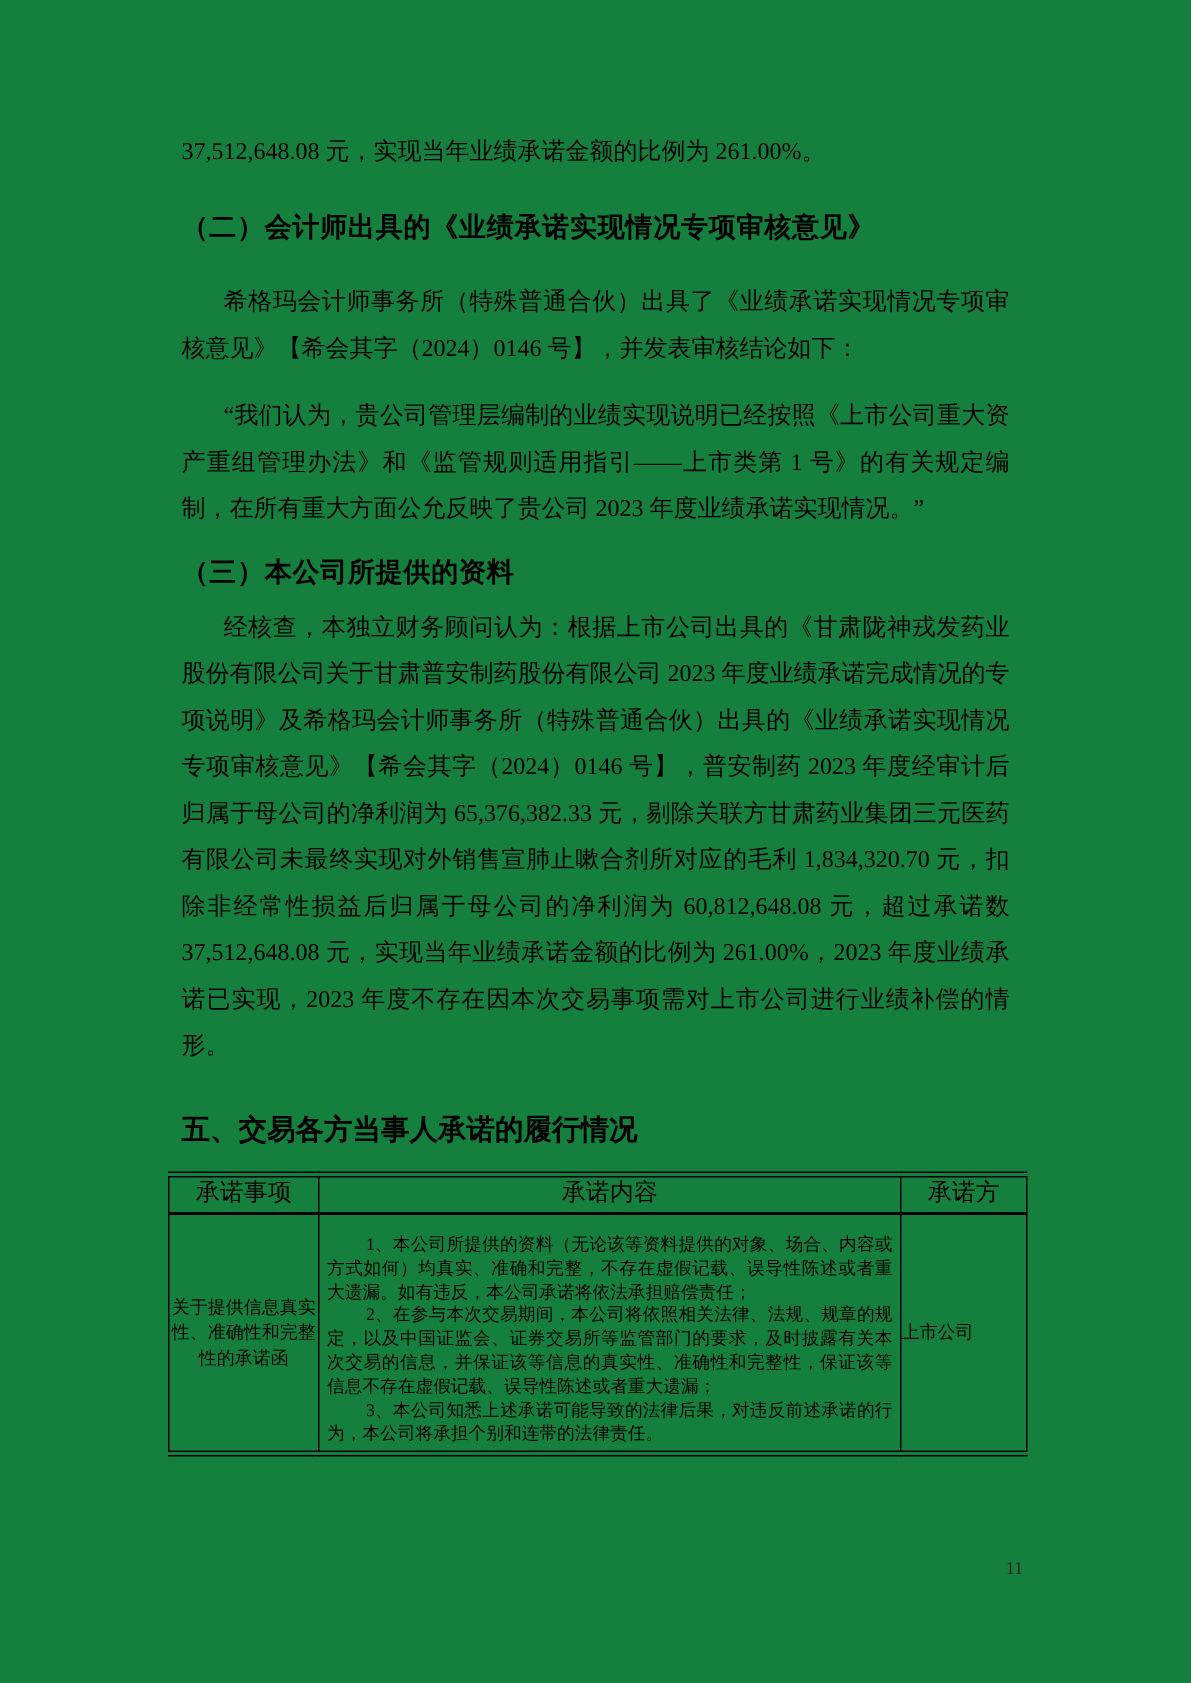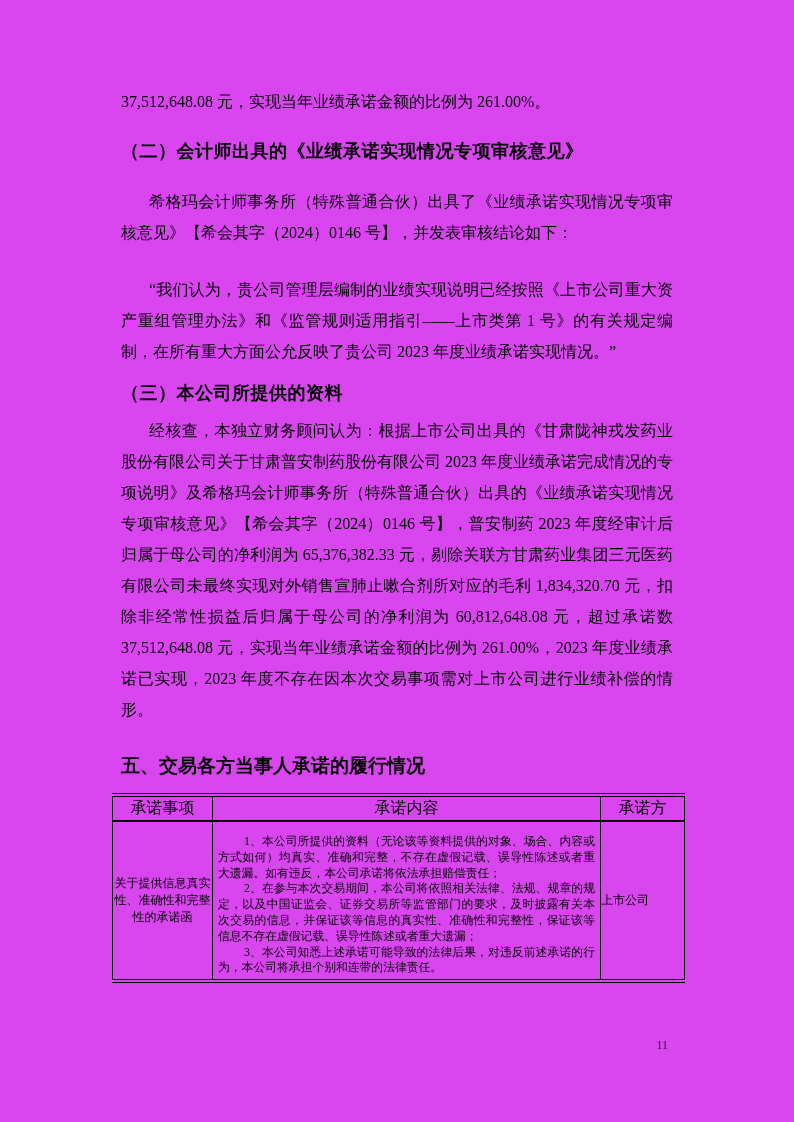--- a/index.html
+++ b/index.html
@@ -4,21 +4,21 @@
 <style>
   html, body {
     margin: 0;
     padding: 0;
     background: #ffffff;
   }
   .page {
     position: relative;
     width: 794px;
     height: 1122px;
-    background: #d946ef;
+    background: #15803d;
     color: #000000;
     font-family: "Liberation Serif", "DejaVu Serif", serif;
     overflow: hidden;
   }
   .content {
     position: absolute;
     left: 121px;
     top: 0;
     width: 552px;
   }
@@ -28,21 +28,21 @@
     line-height: 31px;
     text-align: justify;
     text-indent: 28px;
     color: #000000;
   }
   .body-p.noindent { text-indent: 0; }
 
   .p-first    { margin-top: 86px; }
   .h-sub2     { margin-top: 21px; }
   .p-auditor  { margin-top: 22px; }
-  .p-opinion  { margin-top: 26px; }
+  .p-opinion  { margin-top: 14px; }
   .h-sub3     { margin-top: 13px; }
   .p-verify   { margin-top: 9px;  }
   .h-main     { margin-top: 28px; }
   .h-sub1     { margin-top: 28px; }
 
   .h-sub2, .h-sub3 {
     margin-left: 0;
     font-family: "Liberation Sans", "DejaVu Sans", sans-serif;
     font-weight: bold;
     font-size: 18px;
@@ -113,21 +113,21 @@
   td.c-party {
     text-align: left;
     vertical-align: middle;
     font-size: 12px;
     line-height: 17px;
     padding: 0;
   }
   .page-number {
     position: absolute;
     top: 1038px;
-    left: 116px;
+    left: 130px;
     width: 552px;
     text-align: right;
     font-size: 12px;
     line-height: 15px;
     color: #222222;
   }
 </style>
 </head>
 <body>
 

